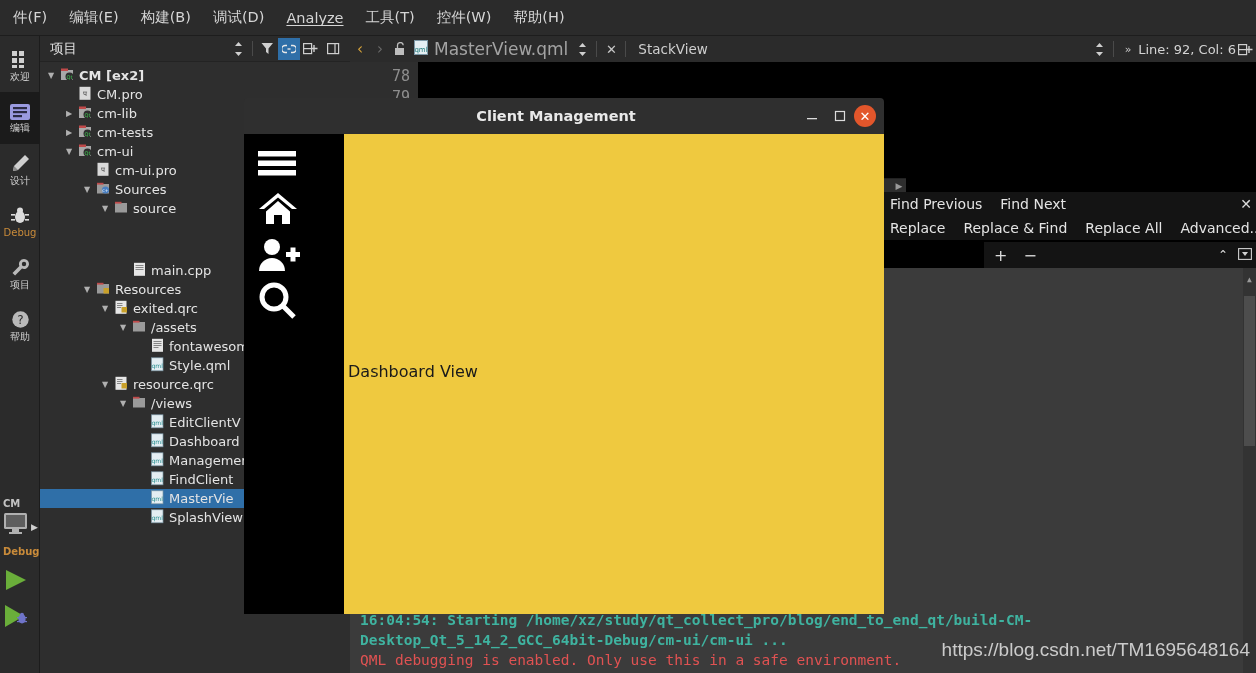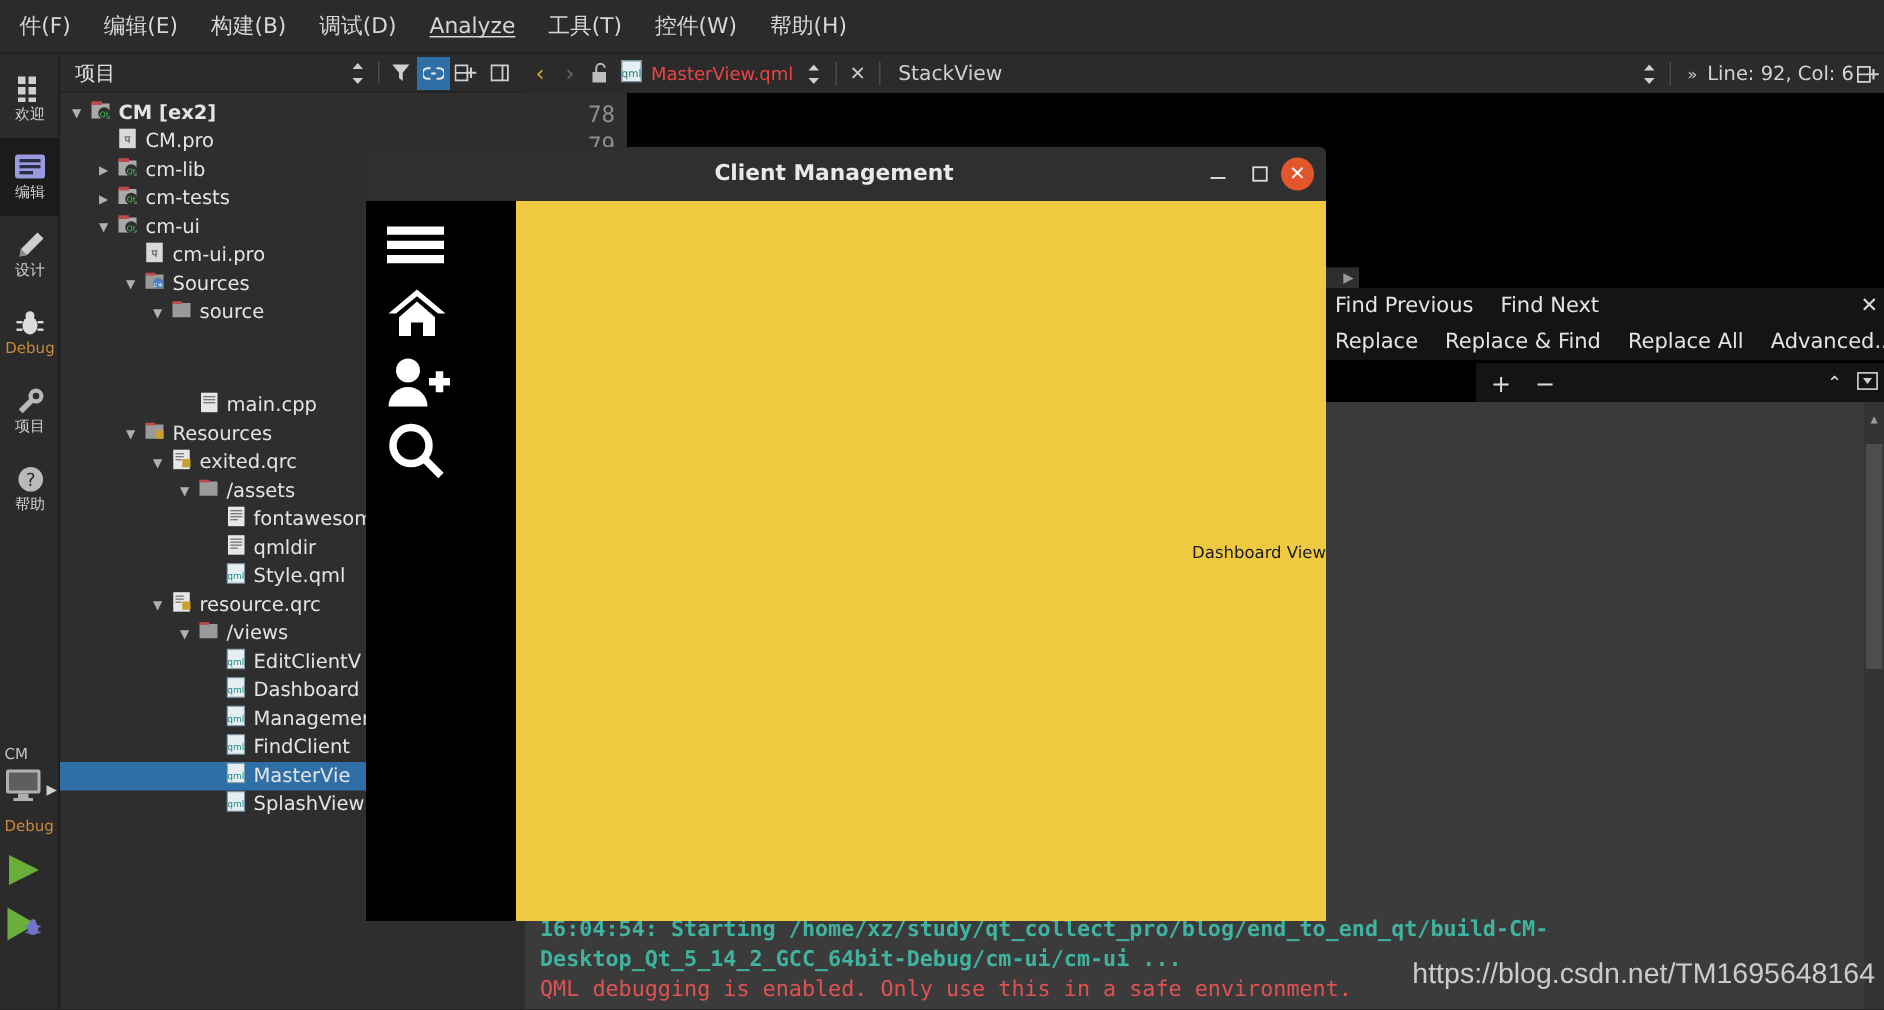--- a/index.html
+++ b/index.html
@@ -31,21 +31,21 @@
     align-items: center; justify-content: center; gap: 1px;
     color: #b9b9b9; font-size: 9.5px; line-height: 1;
   }
   .mode.active { background: #1b1b1b; }
   .mode .glyph { display:block; }
   .mode .lbl { color: #cfcfcf; font-size: 10px; }
   .mode.dbg .lbl { color: #c98b3a; }
 
   .kitbox {
     position: absolute; left: 0; bottom: 0; width: 40px; height: 175px;
-    color: #c3c3c3; font-size: 10px;
+    color: #c3c3c3; font-size: 10px; font-weight: bold;
   }
   .kitbox .kline { padding-left: 3px; line-height: 12px; }
   .kitbox .kdbg { color: #c98b3a; }
   .runbtn { position: absolute; left: 4px; }
 
   
   .projpane { position: absolute; left: 40px; top: 36px; width: 310px; height: 637px; background: #2e2e2e; }
   .projheader {
     height: 26px; background: #2b2b2b; display: flex; align-items: center;
     color: #e0e0e0; font-size: 13.5px; padding-left: 10px; border-bottom: 1px solid #232323;
@@ -66,21 +66,21 @@
   .editor { position: absolute; left: 350px; top: 36px; width: 906px; height: 637px; background: #000; }
   .edtoolbar {
     position: absolute; left: 0; top: 0; width: 906px; height: 26px;
     background: #2b2b2b; display: flex; align-items: center; color: #d4d4d4; font-size: 13px;
   }
   .edtoolbar .sep { width: 1px; height: 16px; background: #4a4a4a; margin: 0 4px; }
   .tbbtn { width: 20px; height: 22px; display: flex; align-items: center; justify-content: center; color: #c8c8c8; font-size: 13px; }
   .tbbtn.gold { color: #d8a43a; font-size: 15px; }
   .tbbtn.dim { color: #6b6b6b; font-size: 15px; }
   .filesel { display: flex; align-items: center; gap: 6px; flex: 0 0 auto; padding: 0 4px; }
-  .filesel .fname { color: #ef4444; font-size: 12px; }
+  .filesel .fname { color: #a3a3a3; font-size: 17px; }
   .symsel { color: #cfcfcf; font-size: 13.5px; padding-left: 8px; }
   .lincol { color: #d4d4d4; font-size: 13px; white-space: nowrap; }
   .grow { flex: 1; }
 
   .gutter {
     position: absolute; left: 0; top: 26px; width: 68px; height: 150px;
     background: #2e2e2e; color: #8e8e8e; font-family: "DejaVu Sans Mono", monospace;
     font-size: 15px; text-align: right; padding-right: 8px; padding-top: 4px; line-height: 21px;
   }
   .codearea { position: absolute; left: 68px; top: 26px; width: 838px; height: 150px; background: #000; }
@@ -137,22 +137,22 @@
     position: relative; border-top-left-radius: 4px; border-top-right-radius: 4px;
   }
   .dlgtitle .t { flex: 1; text-align: center; color: #e9e9e9; font-size: 14.5px; font-weight: bold; padding-left: 70px; }
   .wbtn { width: 28px; height: 28px; display: flex; align-items: center; justify-content: center; color: #dcdcdc; font-size: 13px; }
   .wbtn.close { width: 22px; height: 22px; border-radius: 50%; background: #e2562b; color: #fff; margin-right: 8px; font-size: 13px; font-weight: bold; }
   .dlgbody { display: flex; height: 480px; }
   .dlgnav { width: 100px; background: #000; padding-top: 8px; }
   .navicon { width: 100px; height: 46px; display: flex; align-items: center; padding-left: 14px; }
   .dlgmain { flex: 1; background: #efc93f; position: relative; }
   .dlgmain .viewlabel {
-    position: absolute; left: 4px; right: 0; top: 228px; text-align: right;
-    color: #1a1a1a; font-size: 11px;
+    position: absolute; left: 4px; right: 0; top: 228px; text-align: left;
+    color: #1a1a1a; font-size: 16px;
   }
 </style>
 </head>
 <body>
 
 <div id="app">
 
   <div class="menubar">
     <div class="mitem">件(F)</div>
     <div class="mitem">编辑(E)</div>
@@ -436,31 +436,20 @@
               <rect x="3.5" y="3" width="8" height="0.9" fill="#7a7a7a"></rect>
               <rect x="3.5" y="5" width="8" height="0.9" fill="#7a7a7a"></rect>
               <rect x="3.5" y="7" width="8" height="0.9" fill="#7a7a7a"></rect>
               <rect x="3.5" y="9" width="5" height="0.9" fill="#7a7a7a"></rect>
             </svg></span>
           <span class="tx">fontawesom</span>
         </div>
         <div class="trow" style="padding-left: 94px;">
           <span class="noarrow"></span>
           <span class="ic"><svg width="15" height="15" viewBox="0 0 15 15">
-              <rect x="2" y="0.8" width="11" height="13" fill="#e6e6e6"></rect>
-              <rect x="3.5" y="3" width="8" height="0.9" fill="#7a7a7a"></rect>
-              <rect x="3.5" y="5" width="8" height="0.9" fill="#7a7a7a"></rect>
-              <rect x="3.5" y="7" width="8" height="0.9" fill="#7a7a7a"></rect>
-              <rect x="3.5" y="9" width="5" height="0.9" fill="#7a7a7a"></rect>
-            </svg></span>
-          <span class="tx">qmldir</span>
-        </div>
-        <div class="trow" style="padding-left: 94px;">
-          <span class="noarrow"></span>
-          <span class="ic"><svg width="15" height="15" viewBox="0 0 15 15">
               <rect x="1.5" y="0.8" width="11.5" height="13" fill="#e4eef3" stroke="#7c97a6" stroke-width="0.7"></rect>
               <text x="7.2" y="11" font-size="6" text-anchor="middle" fill="#1f8a8a" font-family="DejaVu Sans">qml</text>
             </svg></span>
           <span class="tx">Style.qml</span>
         </div>
         <div class="trow" style="padding-left: 58px;">
           <span class="arrow">▼</span>
           <span class="ic"><svg width="15" height="15" viewBox="0 0 15 15">
               <rect x="1.5" y="0.8" width="11" height="13" fill="#e6e6e6"></rect>
               <rect x="3" y="3" width="5.5" height="0.9" fill="#7a7a7a"></rect>

